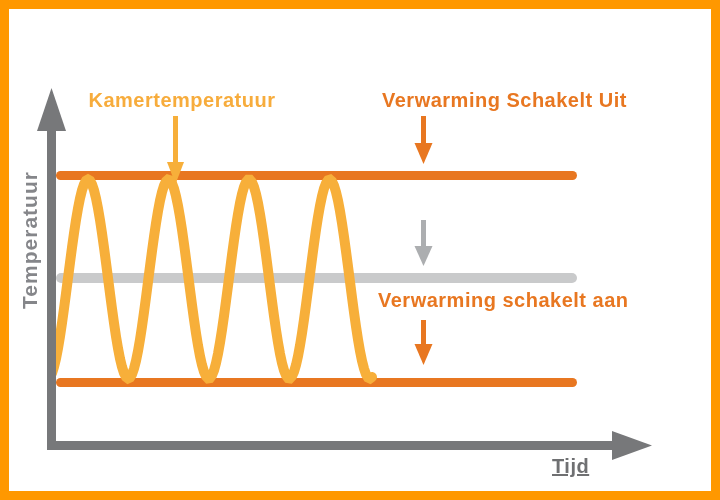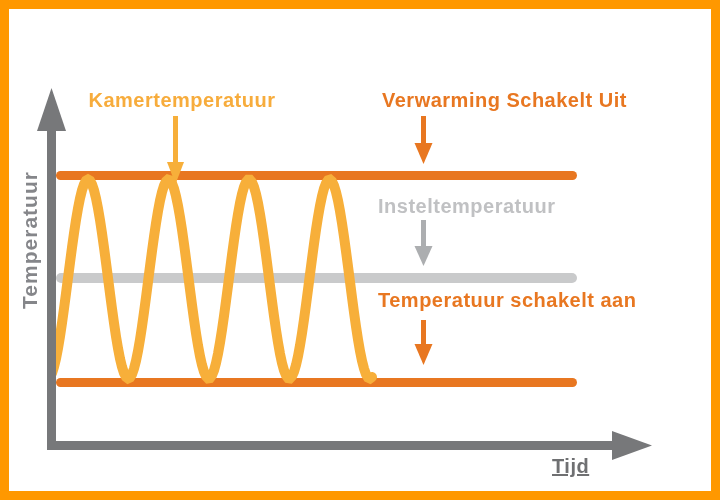--- a/index.html
+++ b/index.html
@@ -42,19 +42,18 @@
     <polygon points="414.5,344 432.5,344 423.5,365" fill="#E87721"></polygon>
 
     <rect x="47" y="128" width="9" height="322" fill="#77787A"></rect>
     <polygon points="51.5,88 37,131 66,131" fill="#77787A"></polygon>
     <rect x="47" y="441" width="567" height="9" fill="#77787A"></rect>
     <polygon points="652,445.5 612,431 612,460" fill="#77787A"></polygon>
   </svg>
 
   <div class="lbl lbl-kamer">Kamertemperatuur</div>
   <div class="lbl lbl-uit">Verwarming Schakelt Uit</div>
-  <div class="lbl lbl-instel">Insteltemperatuur</div>
-  <div class="lbl lbl-aan">Temperatuur schakelt aan</div>
+  <div class="lbl lbl-aan">Verwarming schakelt aan</div>
   <div class="lbl lbl-tijd">Tijd</div>
   <div class="lbl lbl-temp">Temperatuur</div>
 
   <div class="border-overlay"></div>
 </div>
 
 </body></html>

